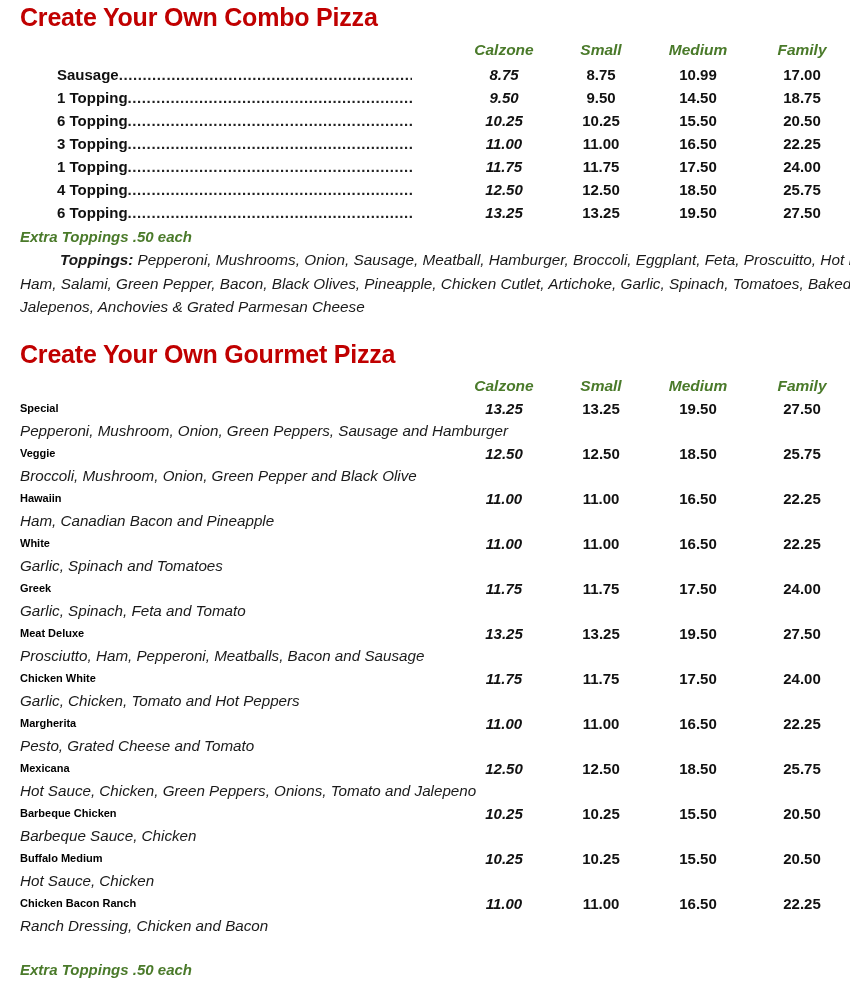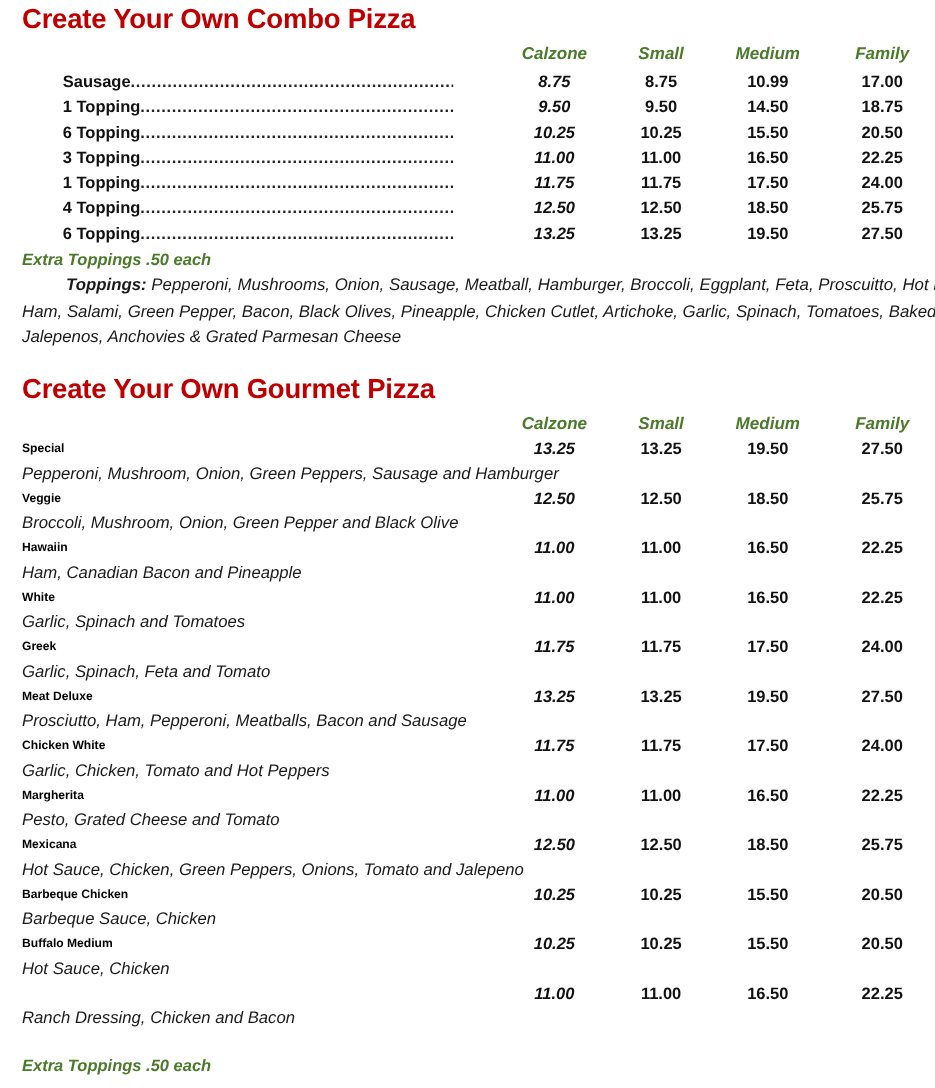--- a/index.html
+++ b/index.html
@@ -371,20 +371,21 @@
           <div class="col c1 price">10.25</div>
           <div class="col c2 price">10.25</div>
           <div class="col c3 price">15.50</div>
           <div class="col c4 price">20.50</div>
         </div>
         <div class="g-desc">Hot Sauce, Chicken</div>
       </div>
 
       <div class="gourmet-item">
         <div class="g-name-row">
+          <div class="g-name">Chicken Bacon Ranch</div>
           <div class="col c1 price">11.00</div>
           <div class="col c2 price">11.00</div>
           <div class="col c3 price">16.50</div>
           <div class="col c4 price">22.25</div>
         </div>
         <div class="g-desc">Ranch Dressing, Chicken and Bacon</div>
       </div>
 
     </div>
 

